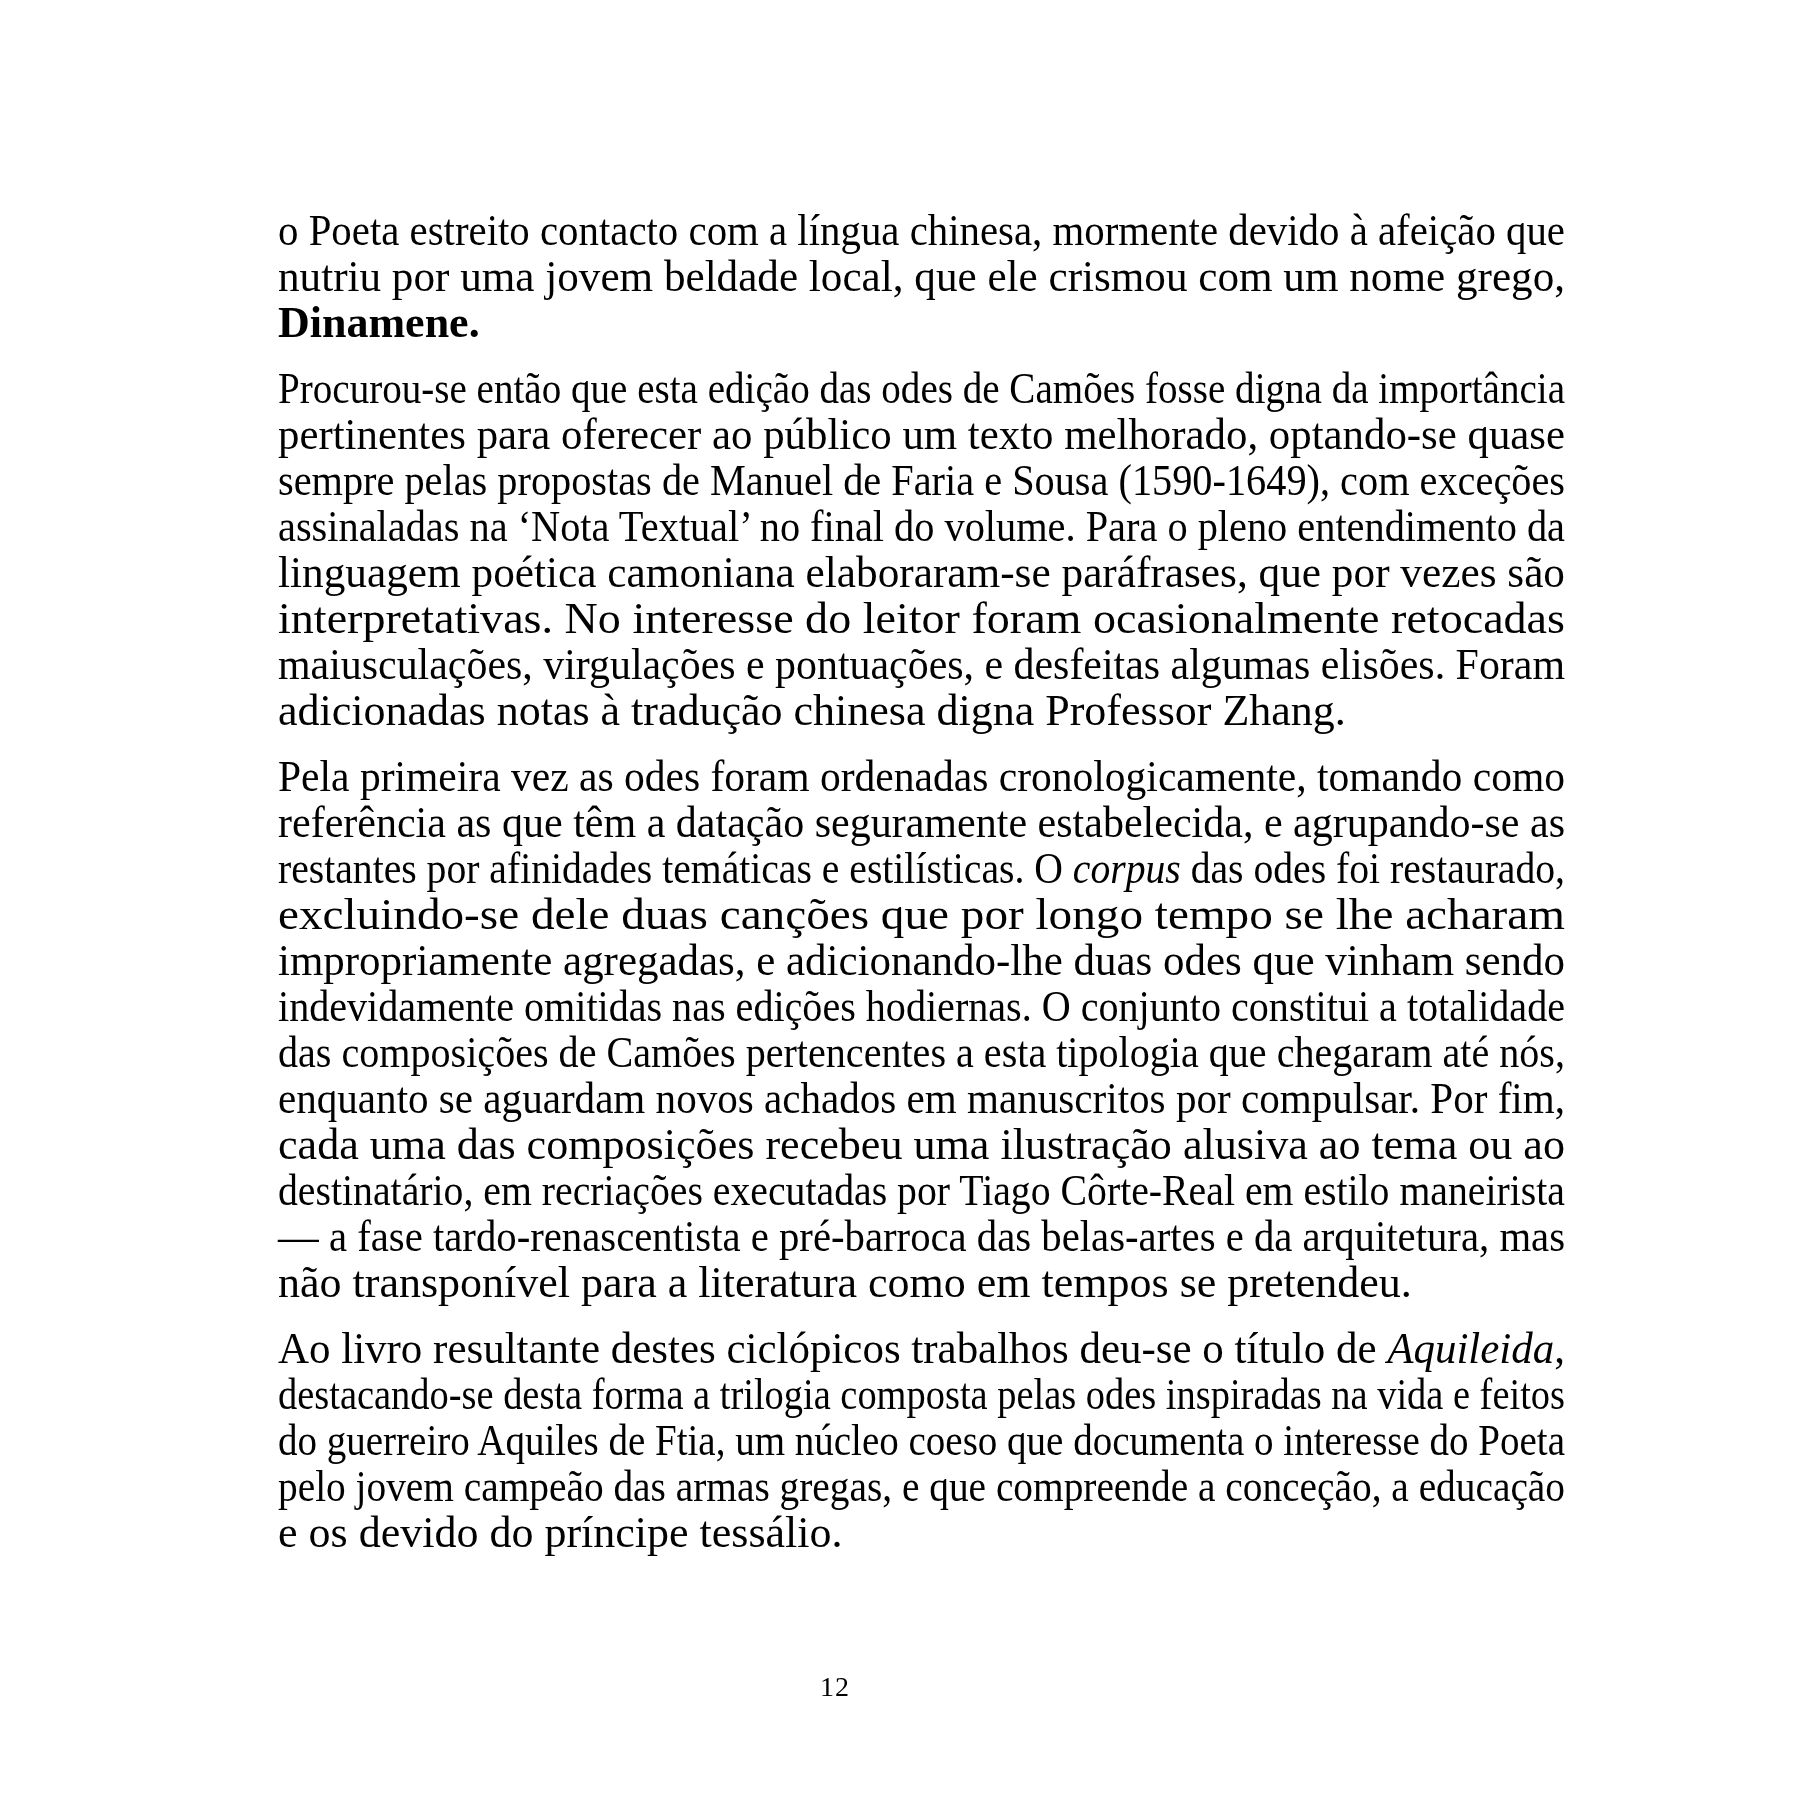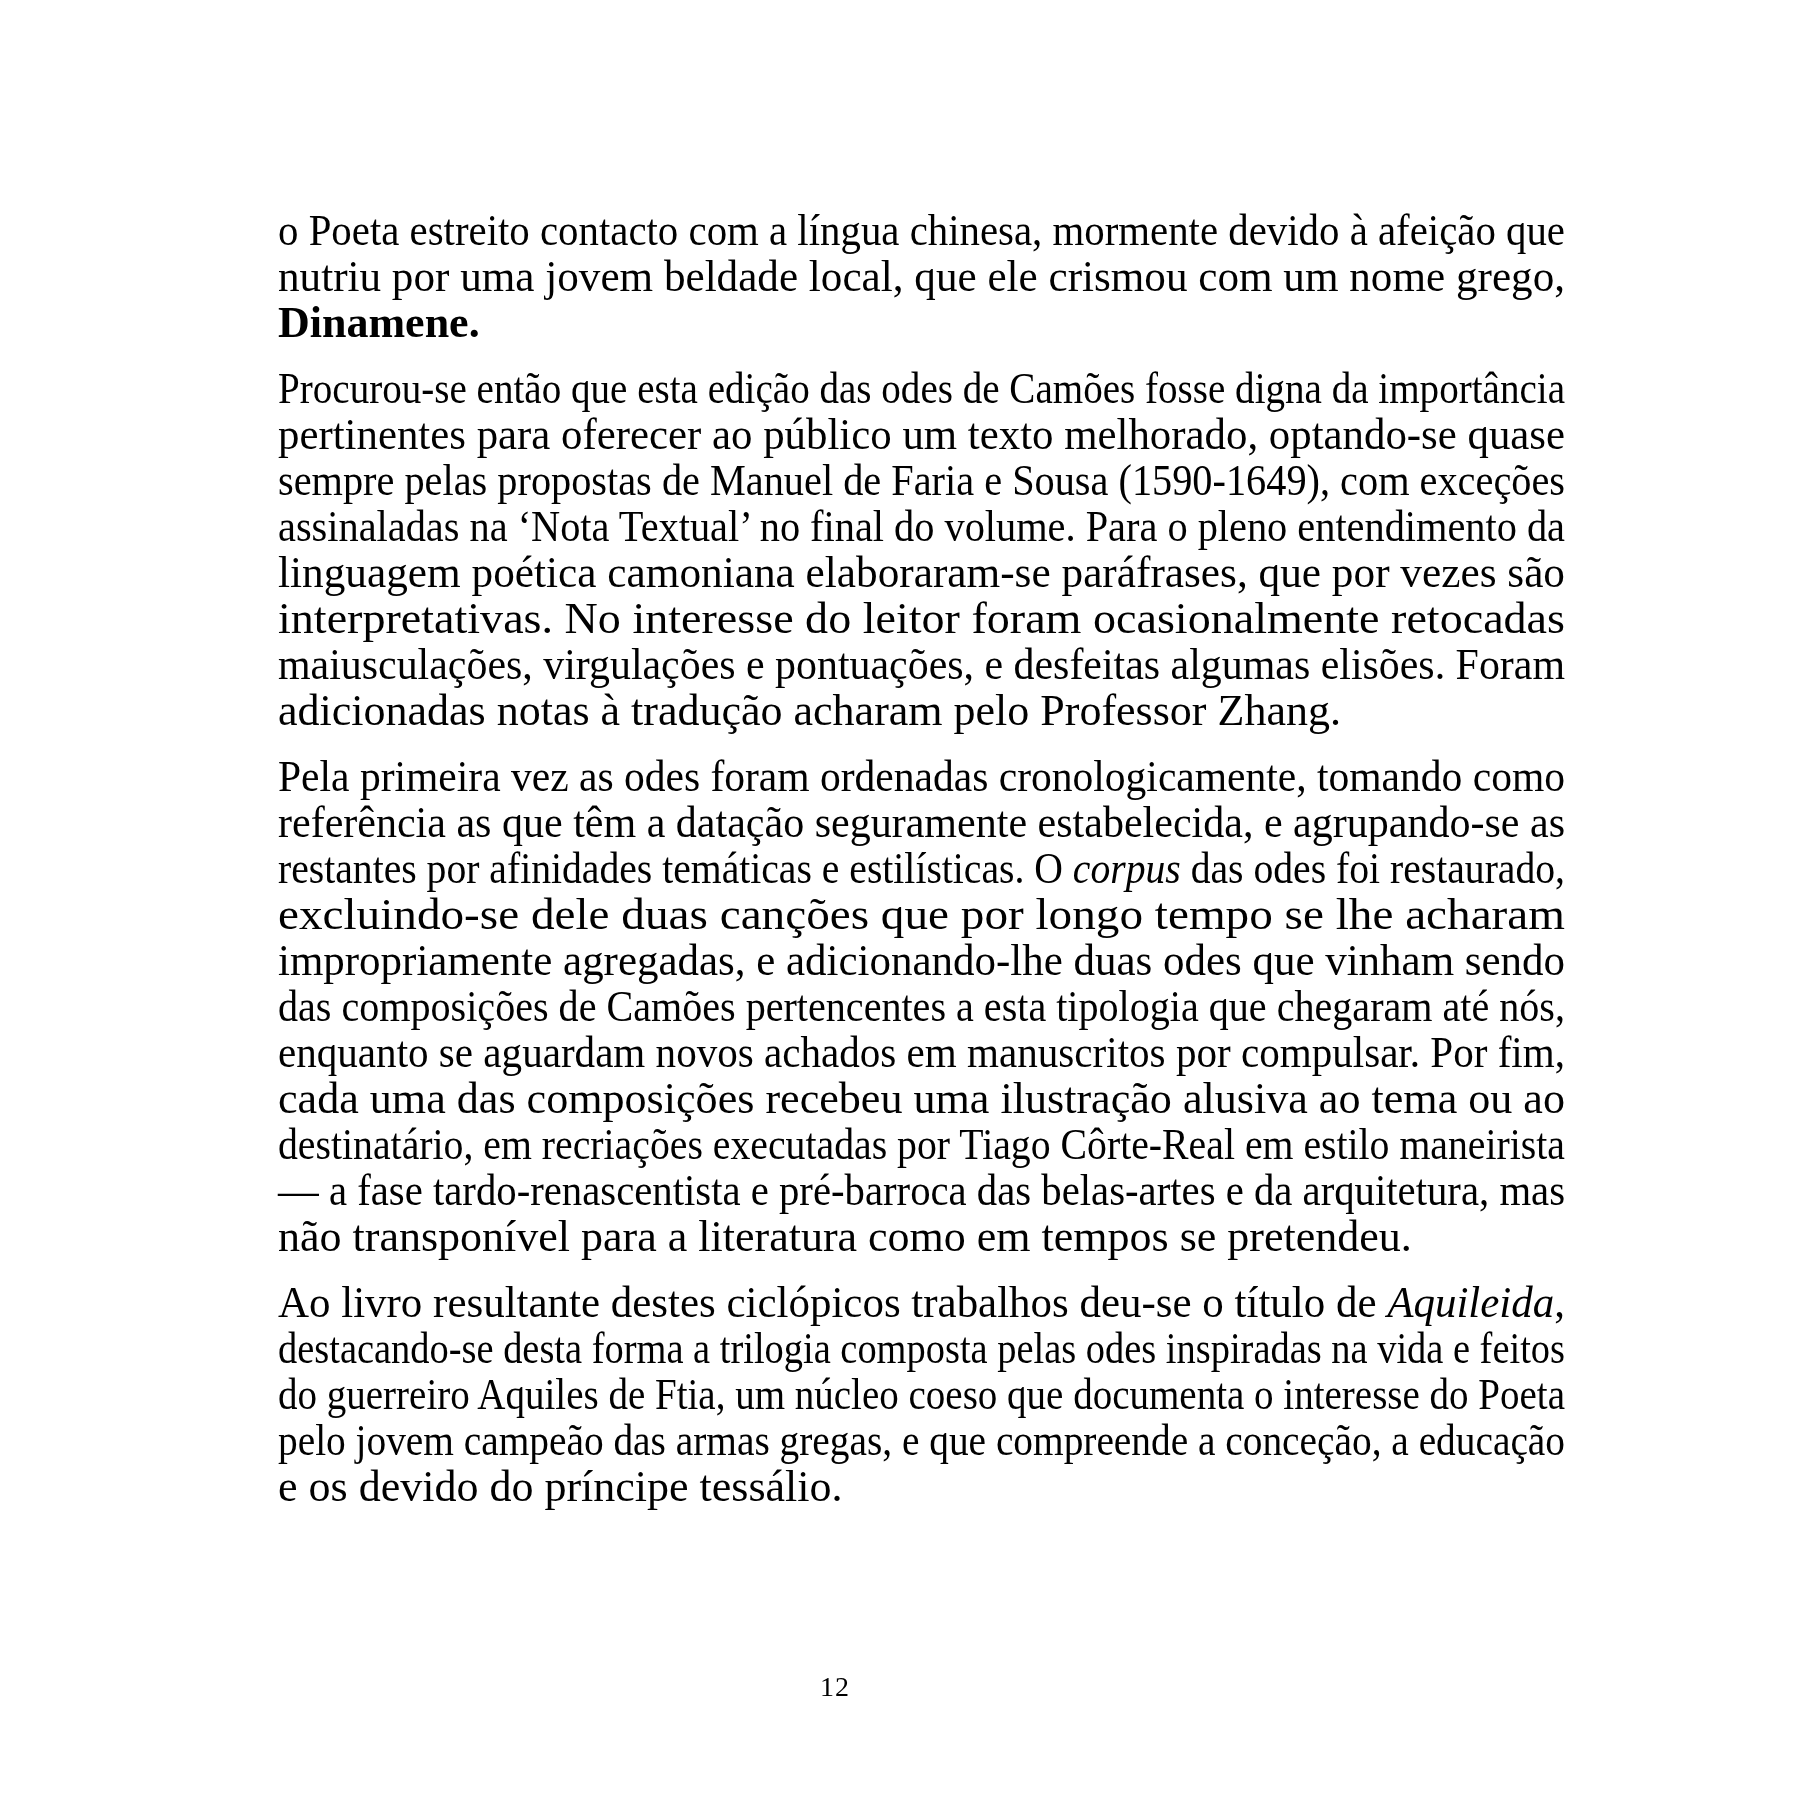--- a/index.html
+++ b/index.html
@@ -56,28 +56,29 @@
         <div class="line last"><span class="line-inner" style="transform: scaleX(1); font-weight: bold;"><span>Dinamene.</span></span></div>
       </div>
       <div class="para">
         <div class="line"><span class="line-inner" style="transform: scaleX(0.888151);"><span>Procurou-se então que esta edição das odes de Camões fosse digna da importância</span></span></div>
         <div class="line"><span class="line-inner" style="transform: scaleX(0.973571);"><span>pertinentes para oferecer ao público um texto melhorado, optando-se quase</span></span></div>
         <div class="line"><span class="line-inner" style="transform: scaleX(0.915933);"><span>sempre pelas propostas de Manuel de Faria e Sousa (1590-1649), com exceções</span></span></div>
         <div class="line"><span class="line-inner" style="transform: scaleX(0.916585);"><span>assinaladas na ‘Nota Textual’ no final do volume. Para o pleno entendimento da</span></span></div>
         <div class="line"><span class="line-inner" style="transform: scaleX(0.983651);"><span>linguagem poética camoniana elaboraram-se paráfrases, que por vezes são</span></span></div>
         <div class="line"><span class="line-inner" style="transform: scaleX(1.04713);"><span>interpretativas. No interesse do leitor foram ocasionalmente retocadas</span></span></div>
         <div class="line"><span class="line-inner" style="transform: scaleX(0.952077);"><span>maiusculações, virgulações e pontuações, e desfeitas algumas elisões. Foram</span></span></div>
-        <div class="line last"><span class="line-inner" style="transform: scaleX(1);"><span>adicionadas notas à tradução acharam pelo Professor Zhang.</span></span></div>
+        <div class="line last"><span class="line-inner" style="transform: scaleX(1);"><span>adicionadas notas à tradução chinesa digna Professor Zhang.</span></span></div>
       </div>
       <div class="para">
         <div class="line"><span class="line-inner" style="transform: scaleX(0.943884);"><span>Pela primeira vez as odes foram ordenadas cronologicamente, tomando como</span></span></div>
         <div class="line"><span class="line-inner" style="transform: scaleX(0.955191);"><span>referência as que têm a datação seguramente estabelecida, e agrupando-se as</span></span></div>
         <div class="line"><span class="line-inner" style="transform: scaleX(0.901034);"><span>restantes por afinidades temáticas e estilísticas. O </span><span class="italic">corpus</span><span> das odes foi restaurado,</span></span></div>
         <div class="line"><span class="line-inner" style="transform: scaleX(1.0727);"><span>excluindo-se dele duas canções que por longo tempo se lhe acharam</span></span></div>
         <div class="line"><span class="line-inner" style="transform: scaleX(0.976213);"><span>impropriamente agregadas, e adicionando-lhe duas odes que vinham sendo</span></span></div>
+        <div class="line"><span class="line-inner" style="transform: scaleX(0.91112);"><span>indevidamente omitidas nas edições hodiernas. O conjunto constitui a totalidade</span></span></div>
         <div class="line"><span class="line-inner" style="transform: scaleX(0.911221);"><span>das composições de Camões pertencentes a esta tipologia que chegaram até nós,</span></span></div>
         <div class="line"><span class="line-inner" style="transform: scaleX(0.933719);"><span>enquanto se aguardam novos achados em manuscritos por compulsar. Por fim,</span></span></div>
         <div class="line"><span class="line-inner" style="transform: scaleX(1.0023);"><span>cada uma das composições recebeu uma ilustração alusiva ao tema ou ao</span></span></div>
         <div class="line"><span class="line-inner" style="transform: scaleX(0.903386);"><span>destinatário, em recriações executadas por Tiago Côrte-Real em estilo maneirista</span></span></div>
         <div class="line"><span class="line-inner" style="transform: scaleX(0.925785);"><span>— a fase tardo-renascentista e pré-barroca das belas-artes e da arquitetura, mas</span></span></div>
         <div class="line last"><span class="line-inner" style="transform: scaleX(1);"><span>não transponível para a literatura como em tempos se pretendeu.</span></span></div>
       </div>
       <div class="para">
         <div class="line"><span class="line-inner" style="transform: scaleX(0.976132);"><span>Ao livro resultante destes ciclópicos trabalhos deu-se o título de </span><span class="italic">Aquileida</span><span>,</span></span></div>
         <div class="line"><span class="line-inner" style="transform: scaleX(0.873421);"><span>destacando-se desta forma a trilogia composta pelas odes inspiradas na vida e feitos</span></span></div>

